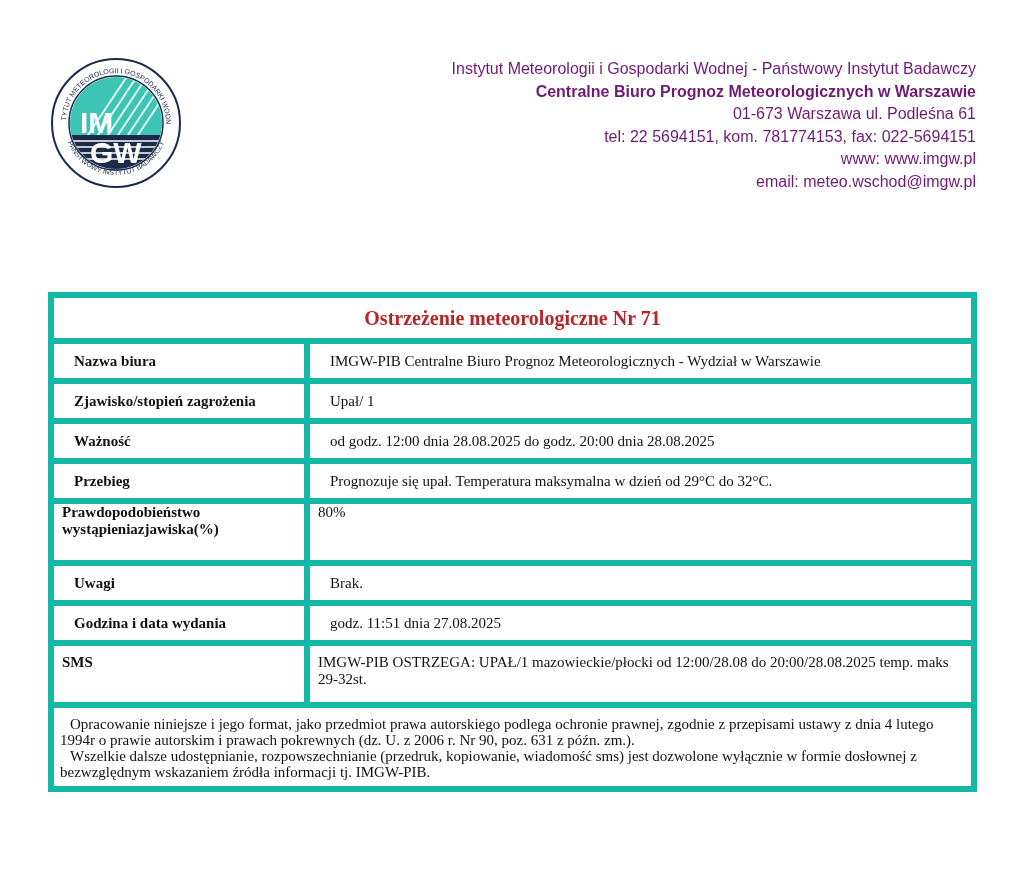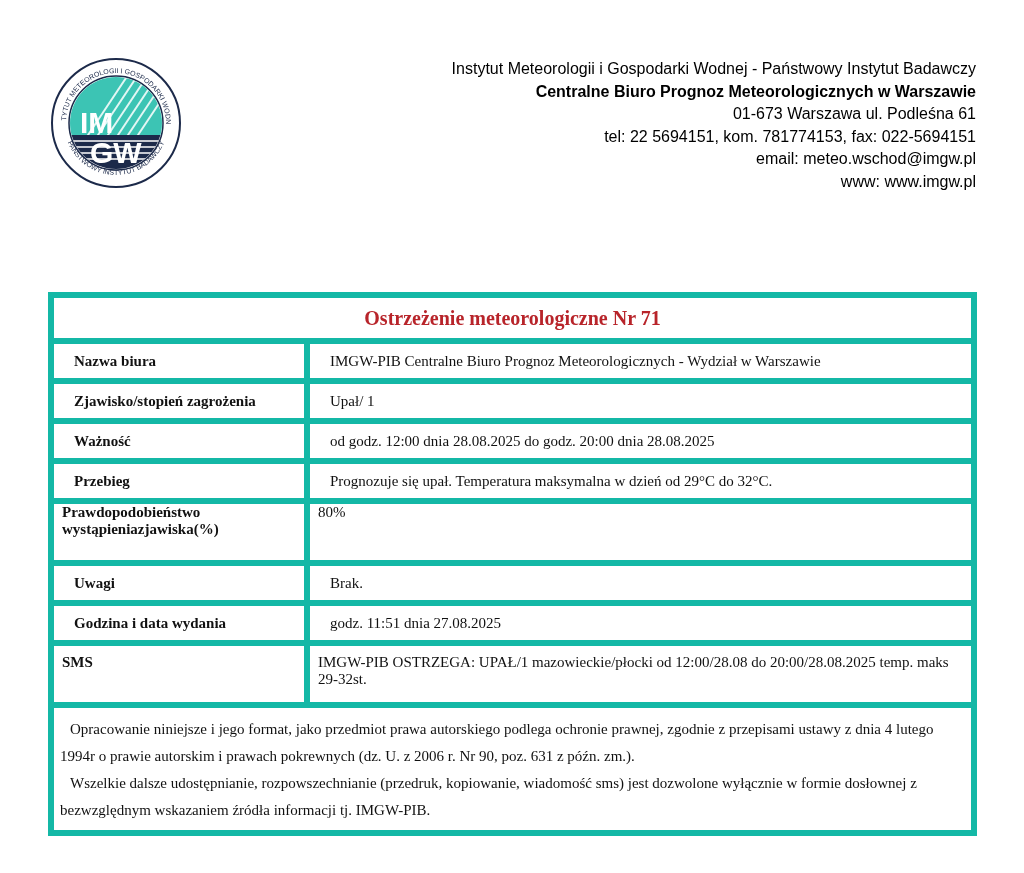--- a/index.html
+++ b/index.html
@@ -1,29 +1,29 @@
 <!DOCTYPE html>
 <html><head>
 <meta charset="utf-8">
 <style>
   html, body { margin:0; padding:0; background:#ffffff; }
   body { width:1024px; height:873px; position:relative; overflow:hidden; }
   .logo { position:absolute; left:50px; top:57px; width:132px; height:132px; }
   .header { position:absolute; right:48px; top:58px; text-align:right;
-    font-family:"Liberation Sans", sans-serif; font-size:16px; line-height:22.5px; color:#000000; }
+    font-family:"Liberation Sans", sans-serif; font-size:16px; line-height:22.5px; color:#701a75; }
   .header .bold { font-weight:bold; }
   table.warn { position:absolute; left:48px; top:292px; width:929px; border-collapse:collapse;
     font-family:"Liberation Serif", serif; font-size:15px; color:#111; }
   table.warn td { border:6px solid #14b8a6; padding:0 8px; vertical-align:middle; }
   td.title { text-align:center; color:#b8242a; font-weight:bold; font-size:20px; height:40px; padding-top:4px; }
   td.lbl { width:222px; font-weight:bold; }
   tr.r td { height:34px;padding-left:20px; }
   tr.r2 td { height:56px; vertical-align:top; }
   tr.sms td { height:48px; vertical-align:top; padding-top:8px; }
-  td.foot { padding:8px 6px 6px 6px !important; line-height:27px; }
+  td.foot { padding:8px 6px 6px 6px !important; line-height:16px; }
   .foot p { margin:0; text-indent:10px; }
 </style>
 </head>
 <body>
 
 <div class="logo">
   <svg width="132" height="132" viewBox="0 0 132 132">
     <defs>
       <clipPath id="inner">
           <circle cx="66" cy="66" r="46"></circle>
@@ -56,22 +56,22 @@
     <text font-family="Liberation Sans, sans-serif" font-size="7" fill="#1c2a4a"><textPath href="#arcTop" startOffset="50%" text-anchor="middle">INSTYTUT METEOROLOGII I GOSPODARKI WODNEJ</textPath></text>
     <text font-family="Liberation Sans, sans-serif" font-size="7" fill="#1c2a4a"><textPath href="#arcBot" startOffset="50%" text-anchor="middle">PAŃSTWOWY INSTYTUT BADAWCZY</textPath></text>
   </svg>
 </div>
 
 <div class="header">
   <div>Instytut Meteorologii i Gospodarki Wodnej - Państwowy Instytut Badawczy</div>
   <div class="bold">Centralne Biuro Prognoz Meteorologicznych w Warszawie</div>
   <div>01-673 Warszawa ul. Podleśna  61</div>
   <div>tel: 22 5694151, kom. 781774153, fax: 022-5694151</div>
+  <div>www: www.imgw.pl</div>
   <div>email: meteo.wschod@imgw.pl</div>
-  <div>www: www.imgw.pl</div>
 </div>
 
 <table class="warn">
   <tbody>
       <tr>
         <td colspan="2" class="title">Ostrzeżenie meteorologiczne Nr 71</td>
       </tr>
   <tr class="r">
         <td class="lbl">Nazwa biura</td>
         <td>IMGW-PIB Centralne Biuro Prognoz Meteorologicznych - Wydział w Warszawie</td>

